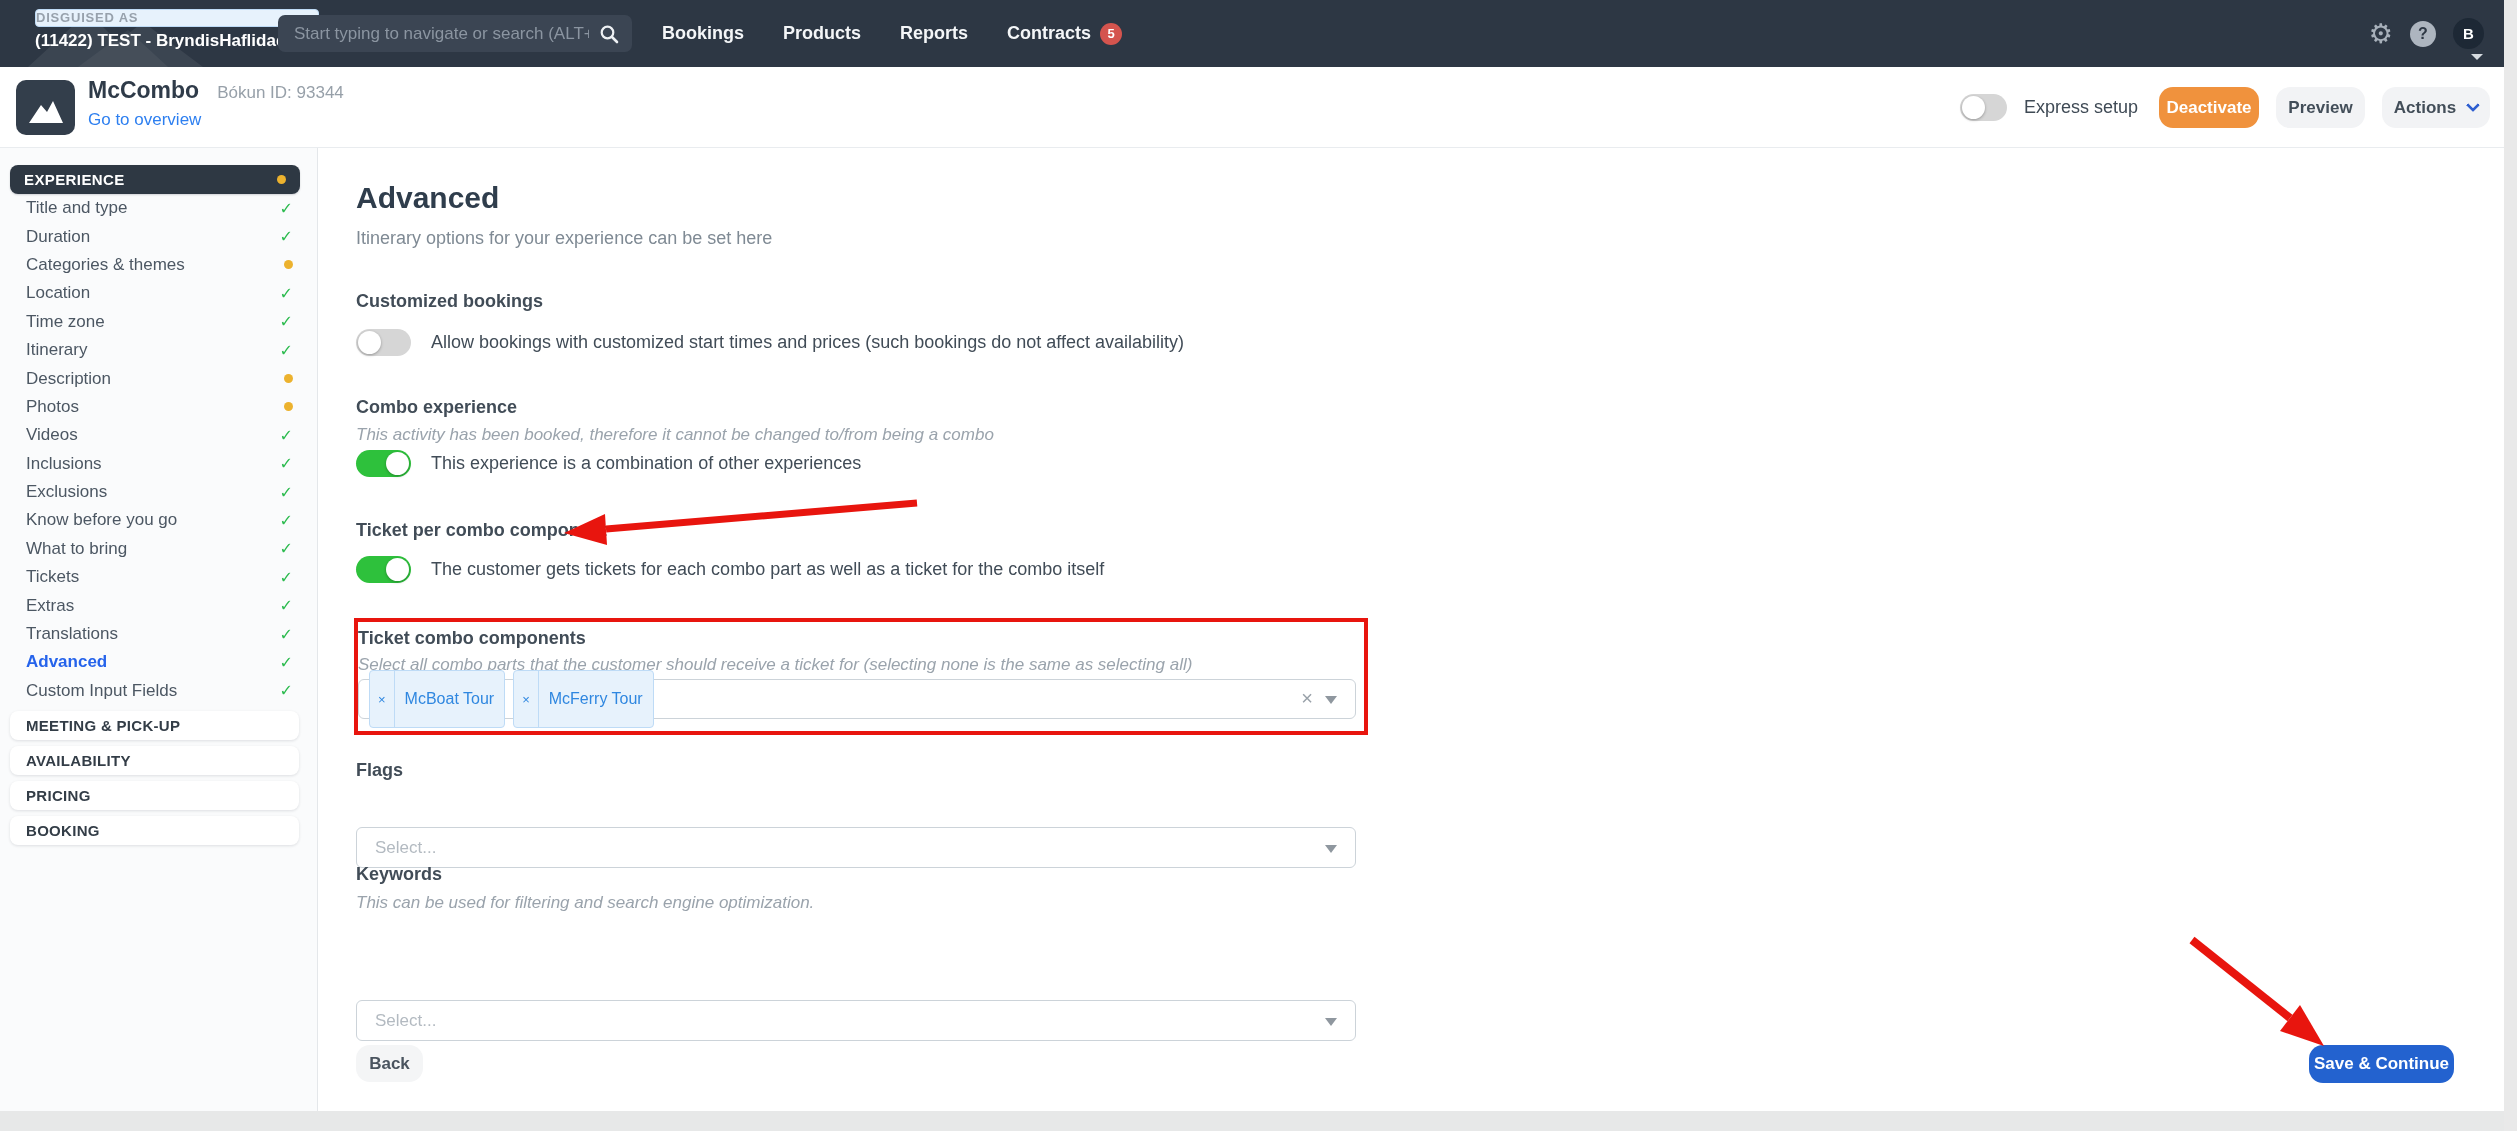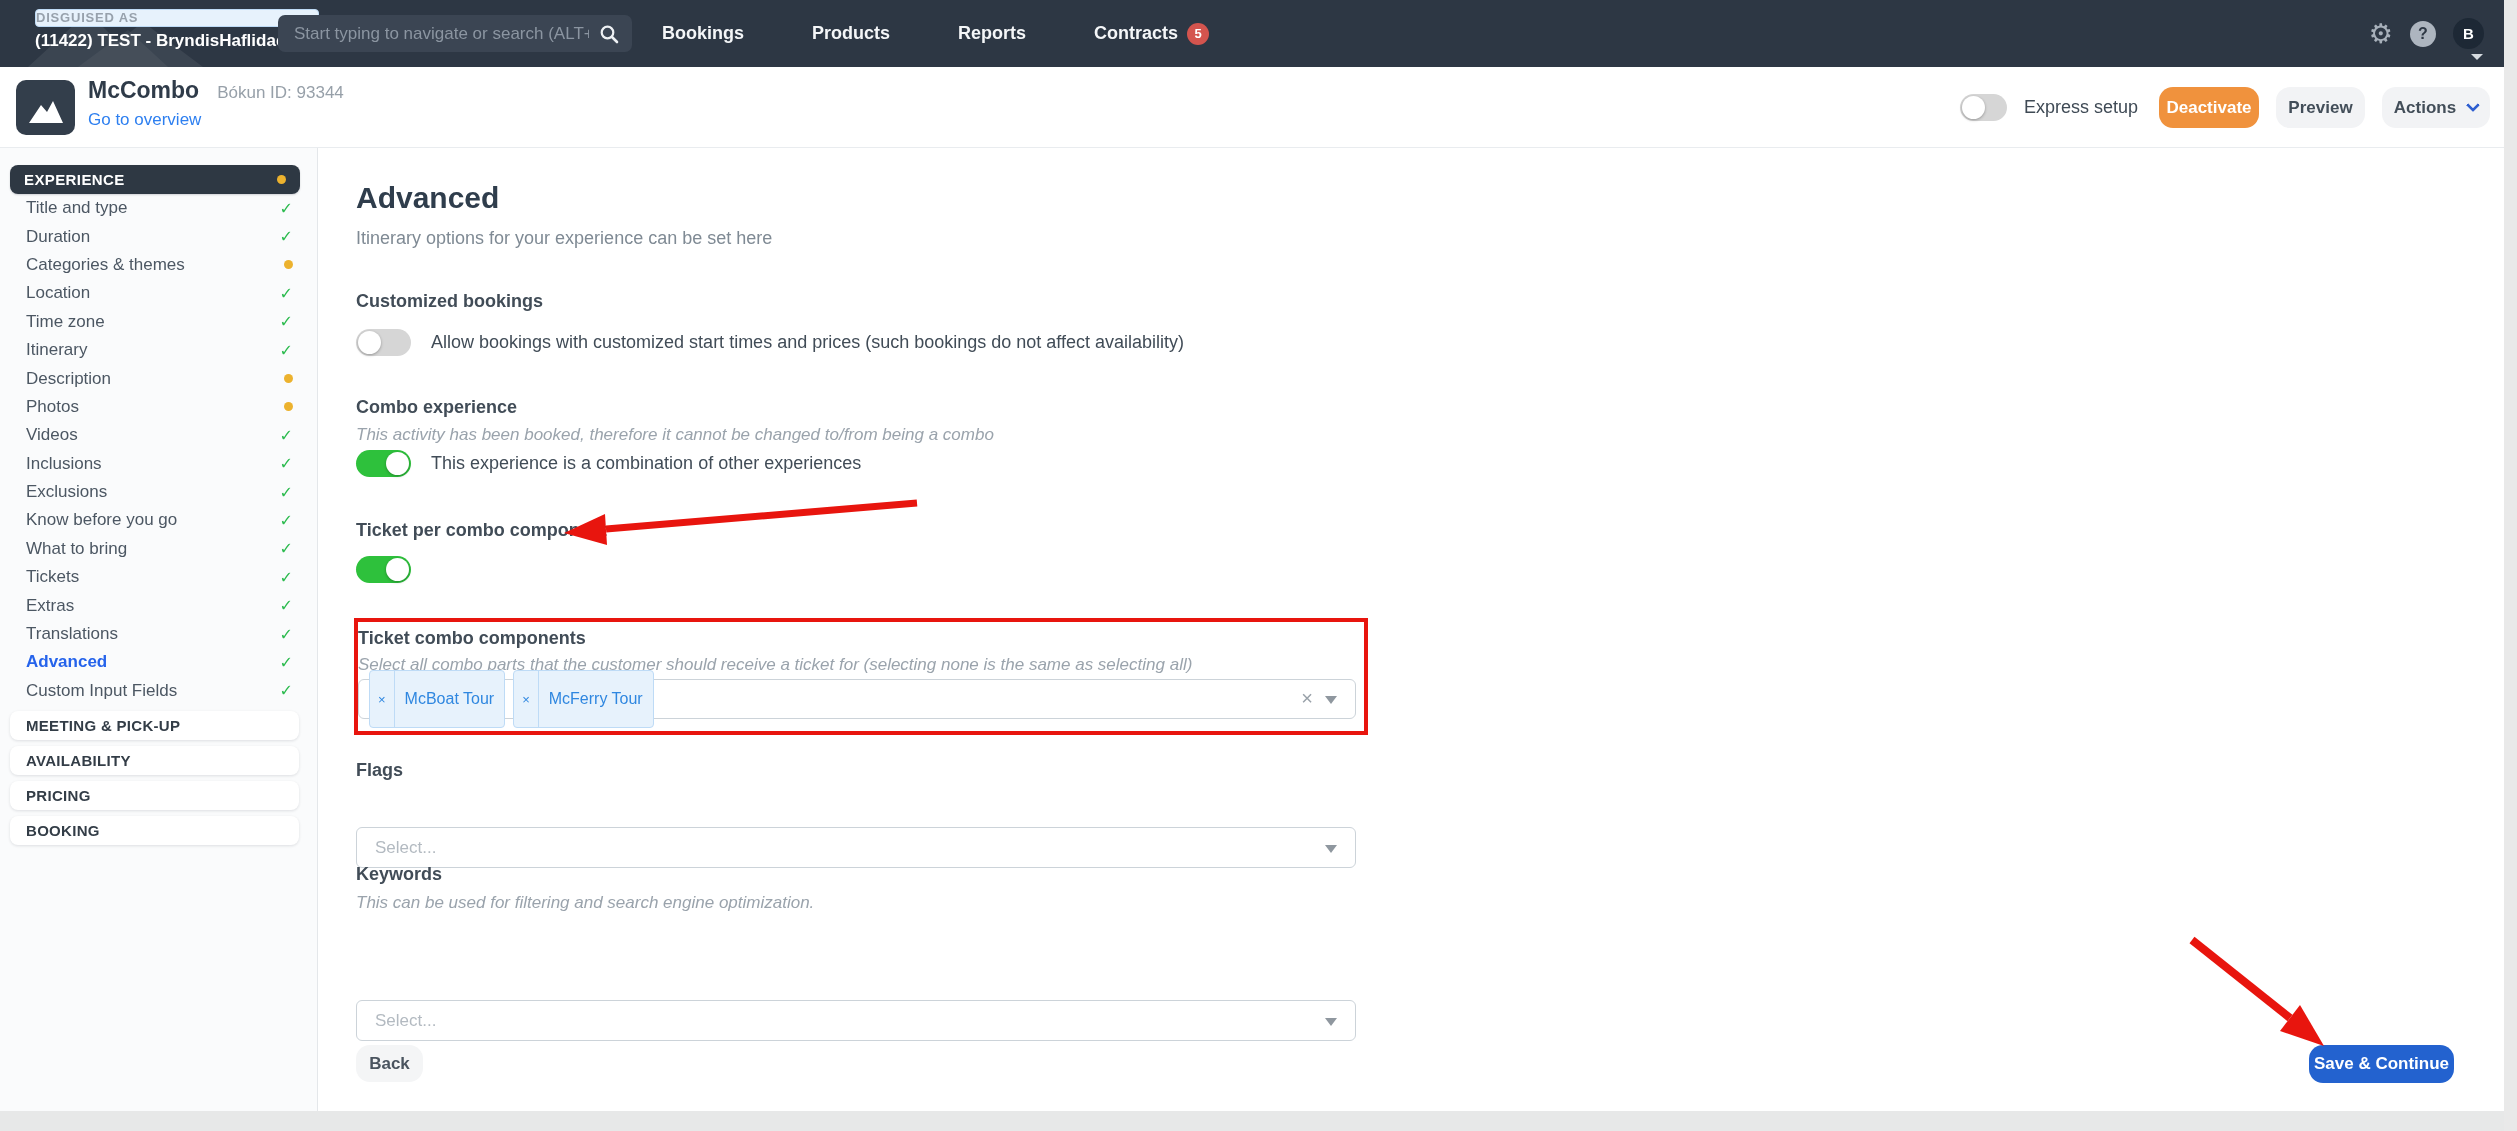--- a/index.html
+++ b/index.html
@@ -12,21 +12,21 @@
   
   .navbar { position:absolute; left:0; top:0; width:2517px; height:67px; background:#2d3744; z-index:10; }
   .nav-watermark { position:absolute; left:18px; top:0; }
   .disguised { position:absolute; left:35px; top:9px; line-height:1.25; }
   .disguised .tag { font-size:13px; font-weight:bold; color:#97a1ac; letter-spacing:.8px; display:block; }
   .disguised .who { font-size:17px; font-weight:bold; color:#ffffff; display:block; margin-top:3px; }
   .nav-search { position:absolute; left:278px; top:15px; width:354px; height:37px; background:#3b4553; border-radius:7px; display:flex; align-items:center; }
   .nav-search input { flex:1; background:transparent; border:none; outline:none; color:#cfd6dd; font-size:17px; padding:0 10px 0 16px; font-family:inherit; }
   .nav-search input::placeholder { color:#8b95a1; }
   .nav-search .mag { margin-right:13px; display:flex; }
-  .nav-links { position:absolute; left:662px; top:0; height:67px; display:flex; align-items:center; gap:68px; }
+  .nav-links { position:absolute; left:662px; top:0; height:67px; display:flex; align-items:center; gap:39px; }
   .nav-link { color:#f4f6f8; font-size:18px; font-weight:bold; text-decoration:none; display:flex; align-items:center; cursor:pointer; }
   .nav-badge { margin-left:9px; width:22px; height:22px; border-radius:50%; background:#d4544e; color:#fff; font-size:13px; font-weight:bold; display:flex; align-items:center; justify-content:center; }
   .nav-right { position:absolute; right:33px; top:0; height:67px; display:flex; align-items:center; gap:17px; }
   .gear { color:#a7b0ba; font-size:27px; line-height:1; font-family:"DejaVu Sans",sans-serif; cursor:pointer; }
   .help-circle { width:26px; height:26px; border-radius:50%; background:#adb5bf; color:#2d3744; font-weight:bold; font-size:16px; display:flex; align-items:center; justify-content:center; cursor:pointer; }
   .avatar-wrap { position:relative; cursor:pointer; }
   .avatar { width:31px; height:31px; border-radius:50%; background:#1d2835; color:#fff; font-weight:bold; font-size:15px; display:flex; align-items:center; justify-content:center; }
   .avatar-caret { position:absolute; left:18px; top:36px; width:0; height:0; border-left:6px solid transparent; border-right:6px solid transparent; border-top:6px solid #d6dbe0; }
 
   
@@ -270,20 +270,21 @@
         <span class="knob"></span>
       </span>
     <span>This experience is a combination of other experiences</span>
   </div>
 
   <div class="abs sec-label" style="left:38px; top:372px;">Ticket per combo component</div>
   <div class="abs toggle-row" style="left:38px; top:408px;">
     <span class="toggle lg on">
         <span class="knob"></span>
       </span>
+    <span>The customer gets tickets for each combo part as well as a ticket for the combo itself</span>
   </div>
 
   <div class="abs sec-label" style="left:40px; top:480px;">Ticket combo components</div>
   <div class="abs hint" style="left:40px; top:507px;">Select all combo parts that the customer should receive a ticket for (selecting none is the same as selecting all)</div>
   <div class="abs field multi" style="left:40px; top:531px; width:998px; height:40px;">
     <span id="tag-list" style="display:flex; gap:8px;">
         <span class="tag">
     <span class="rm">×</span>
     <span class="tlabel">McBoat Tour</span>
   </span>

